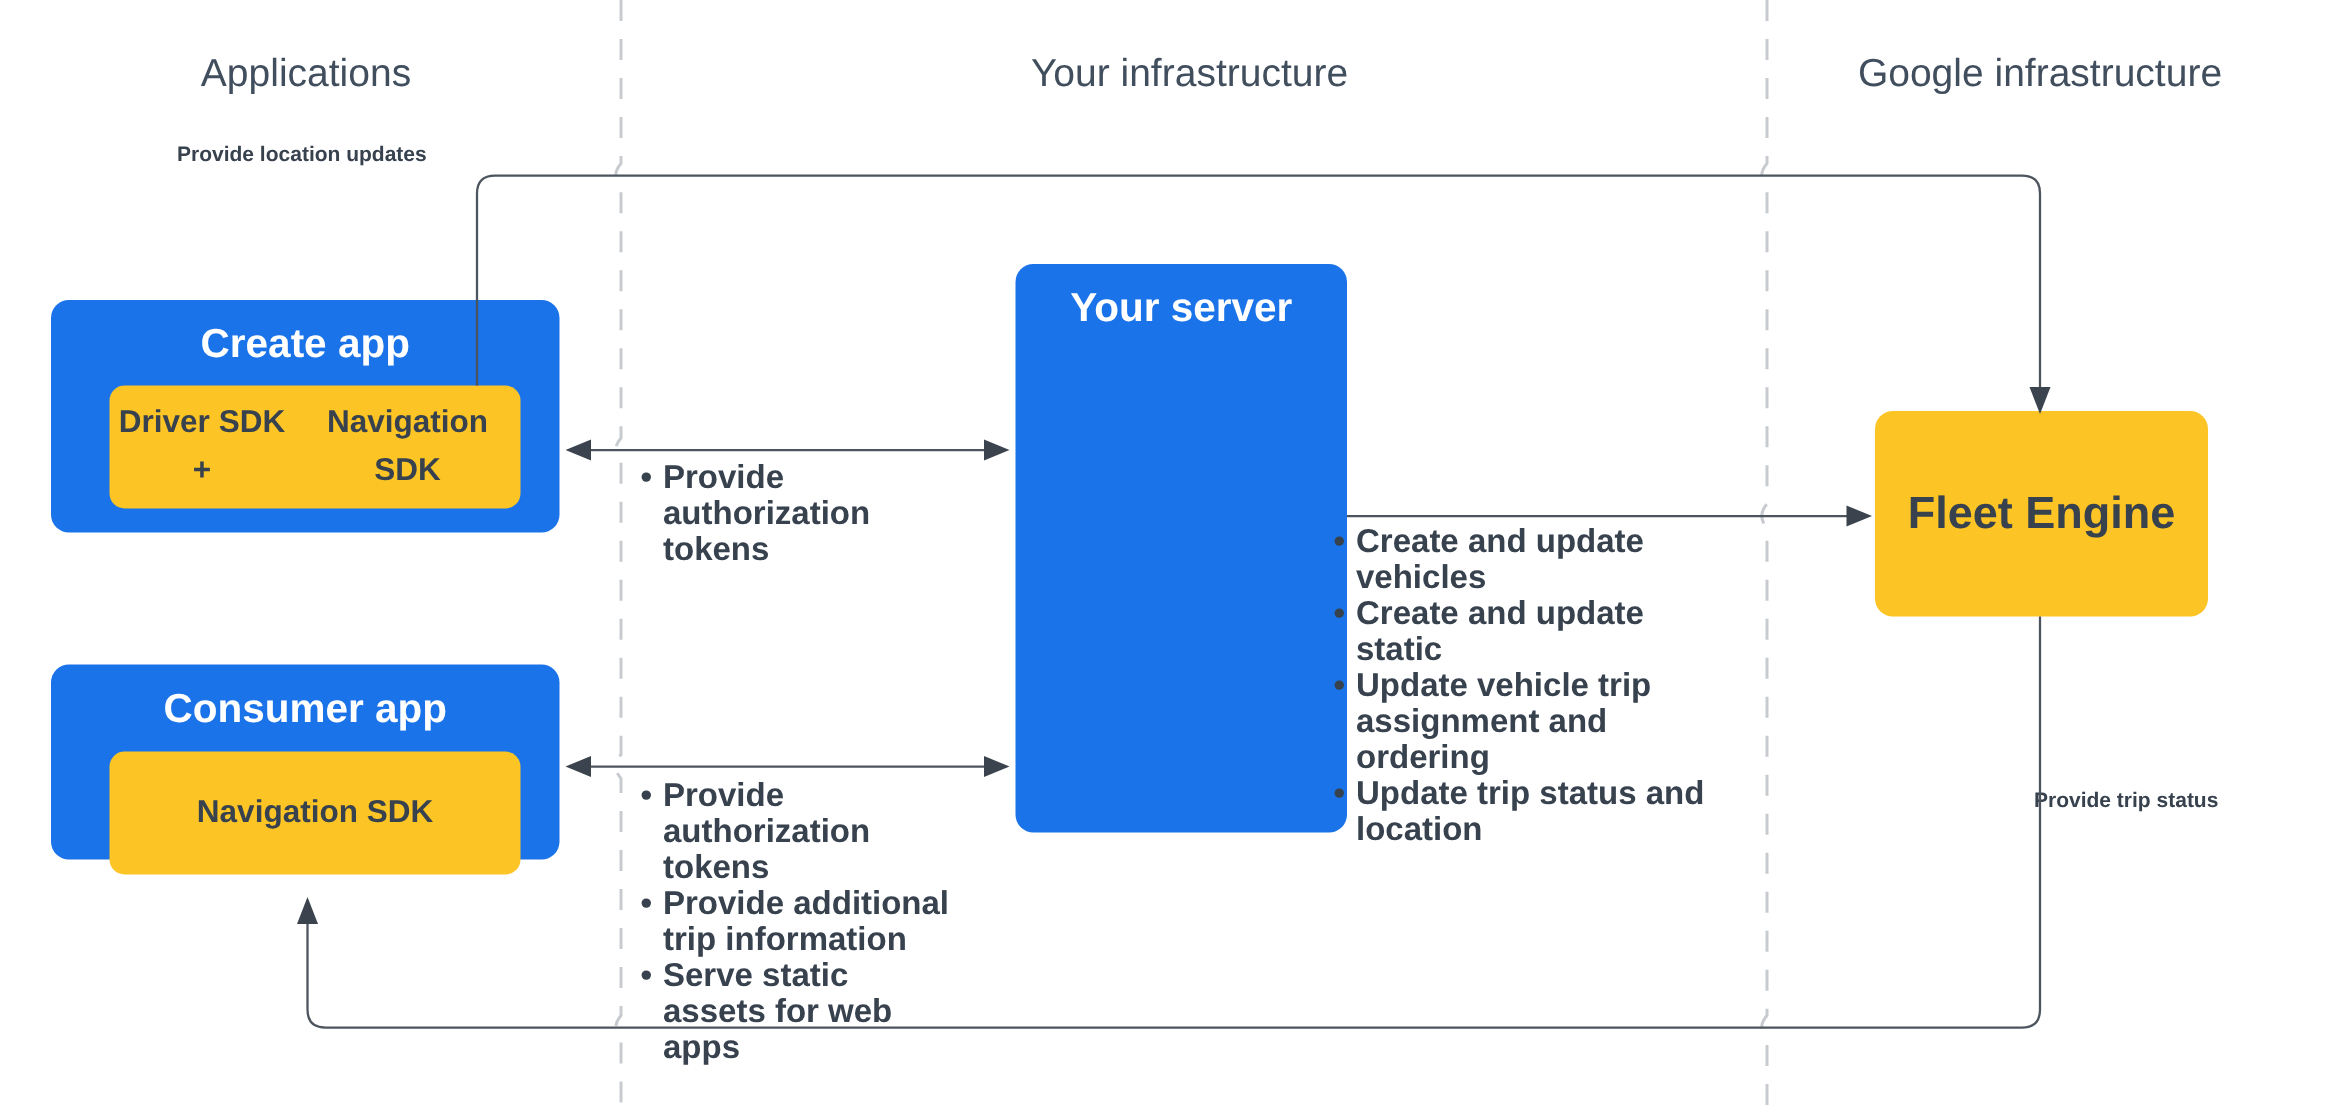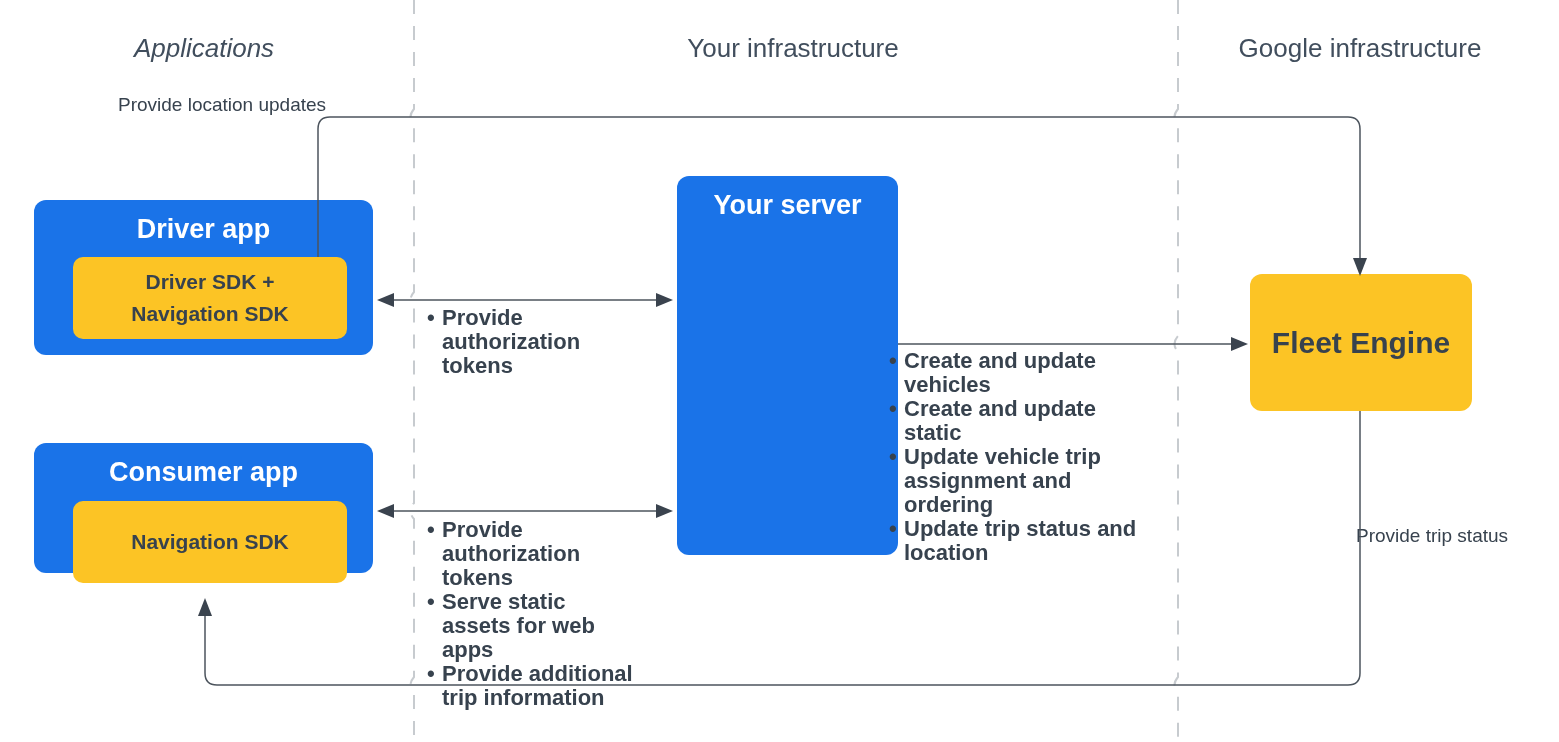--- a/index.html
+++ b/index.html
@@ -16,49 +16,49 @@
   .stage{
     position:relative;width:1559px;height:742px;background:#ffffff;overflow:hidden;
     font-family:"Liberation Sans",sans-serif;
   }
   .svg-layer{position:absolute;left:0;top:0;width:1559px;height:742px;pointer-events:none;}
 
   .col-header{
     position:absolute;top:32px;font-size:26px;line-height:32px;
     color:var(--header-gray);text-align:center;font-weight:400;
   }
-  .col-header.apps{left:54px;width:300px;font-style:italic;}
+  .col-header.apps{left:54px;width:300px;}
   .col-header.yours{left:643px;width:300px;}
   .col-header.google{left:1210px;width:300px;}
 
   .box{position:absolute;border-radius:12px;}
   .box-blue{background:var(--blue);}
   .box-title{
     color:var(--white);font-weight:bold;font-size:27px;line-height:32px;
     text-align:center;margin-top:13px;
   }
   .driver-box{left:34px;top:200px;width:339px;height:155px;}
   .consumer-box{left:34px;top:443px;width:339px;height:130px;}
   .server-box{left:677px;top:176px;width:221px;height:379px;}
   .fleet-box{
     left:1250px;top:274px;width:222px;height:137px;background:var(--yellow);
     display:flex;align-items:center;justify-content:center;border-radius:12px;
   }
   .fleet-title{font-size:30px;font-weight:bold;color:var(--text-dark);}
 
   .sdk-box{
     position:absolute;left:39px;width:274px;height:82px;background:var(--yellow);
-    border-radius:10px;display:flex;flex-direction:column;align-items:center;justify-content:center;
+    border-radius:10px;display:flex;flex-direction:row;align-items:center;justify-content:center;
     font-size:21px;font-weight:bold;color:var(--text-dark);line-height:32px;text-align:center;
   }
   .driver-box .sdk-box{top:57px;}
   .consumer-box .sdk-box{top:58px;}
 
   .edge-label{
-    position:absolute;font-size:19px;font-weight:normal;color:var(--text-dark);white-space:nowrap;
+    position:absolute;font-size:14px;font-weight:bold;color:var(--text-dark);white-space:nowrap;
   }
   .label-location{left:118px;top:94px;}
   .label-tripstatus{left:1356px;top:525px;}
 
   .bullets{
     position:absolute;margin:0;padding:0;list-style:none;
     font-size:22px;font-weight:bold;line-height:24px;color:var(--text-dark);
   }
   .bullets li{position:relative;padding-left:17px;}
   .bullets li::before{content:"\2022";position:absolute;left:2px;}
@@ -69,21 +69,21 @@
 </head>
 <body>
 
 <div class="stage">
 
   <div class="col-header apps">Applications</div>
   <div class="col-header yours">Your infrastructure</div>
   <div class="col-header google">Google infrastructure</div>
 
   <div class="box box-blue driver-box">
-    <div class="box-title">Driver app</div>
+    <div class="box-title">Create app</div>
     <div class="sdk-box">
       <span>Driver SDK +</span>
       <span>Navigation SDK</span>
     </div>
   </div>
 
   <div class="box box-blue consumer-box">
     <div class="box-title">Consumer app</div>
     <div class="sdk-box">
       <span>Navigation SDK</span>
@@ -107,22 +107,22 @@
 
   <ul class="bullets bullets-server">
     <li>Create and update vehicles</li>
     <li>Create and update static</li>
     <li>Update vehicle trip assignment and ordering</li>
     <li>Update trip status and location</li>
   </ul>
 
   <ul class="bullets bullets-consumer">
     <li>Provide authorization tokens</li>
+    <li>Provide additional trip information</li>
     <li>Serve static assets for web apps</li>
-    <li>Provide additional trip information</li>
   </ul>
 
   <svg class="svg-layer" width="1559" height="742" viewBox="0 0 1559 742">
 
     <path d="M414 0 V109 Q407 117 414 125 V292 Q407 300 414 308 V503 Q407 511 414 519 V677 Q407 685 414 693 V742" fill="none" stroke="var(--dashed)" stroke-width="2" stroke-dasharray="14 12"></path>
     <path d="M1178 0 V109 Q1171 117 1178 125 V336 Q1171 344 1178 352 V677 Q1171 685 1178 693 V742" fill="none" stroke="var(--dashed)" stroke-width="2" stroke-dasharray="14 12"></path>
 
     <path d="M318 257 V129 Q318 117 330 117 H1348 Q1360 117 1360 129 V261" fill="none" stroke="var(--line)" stroke-width="1.5"></path>
     <polygon points="1360,276 1353,258 1367,258" fill="var(--arrowhead)"></polygon>
 

